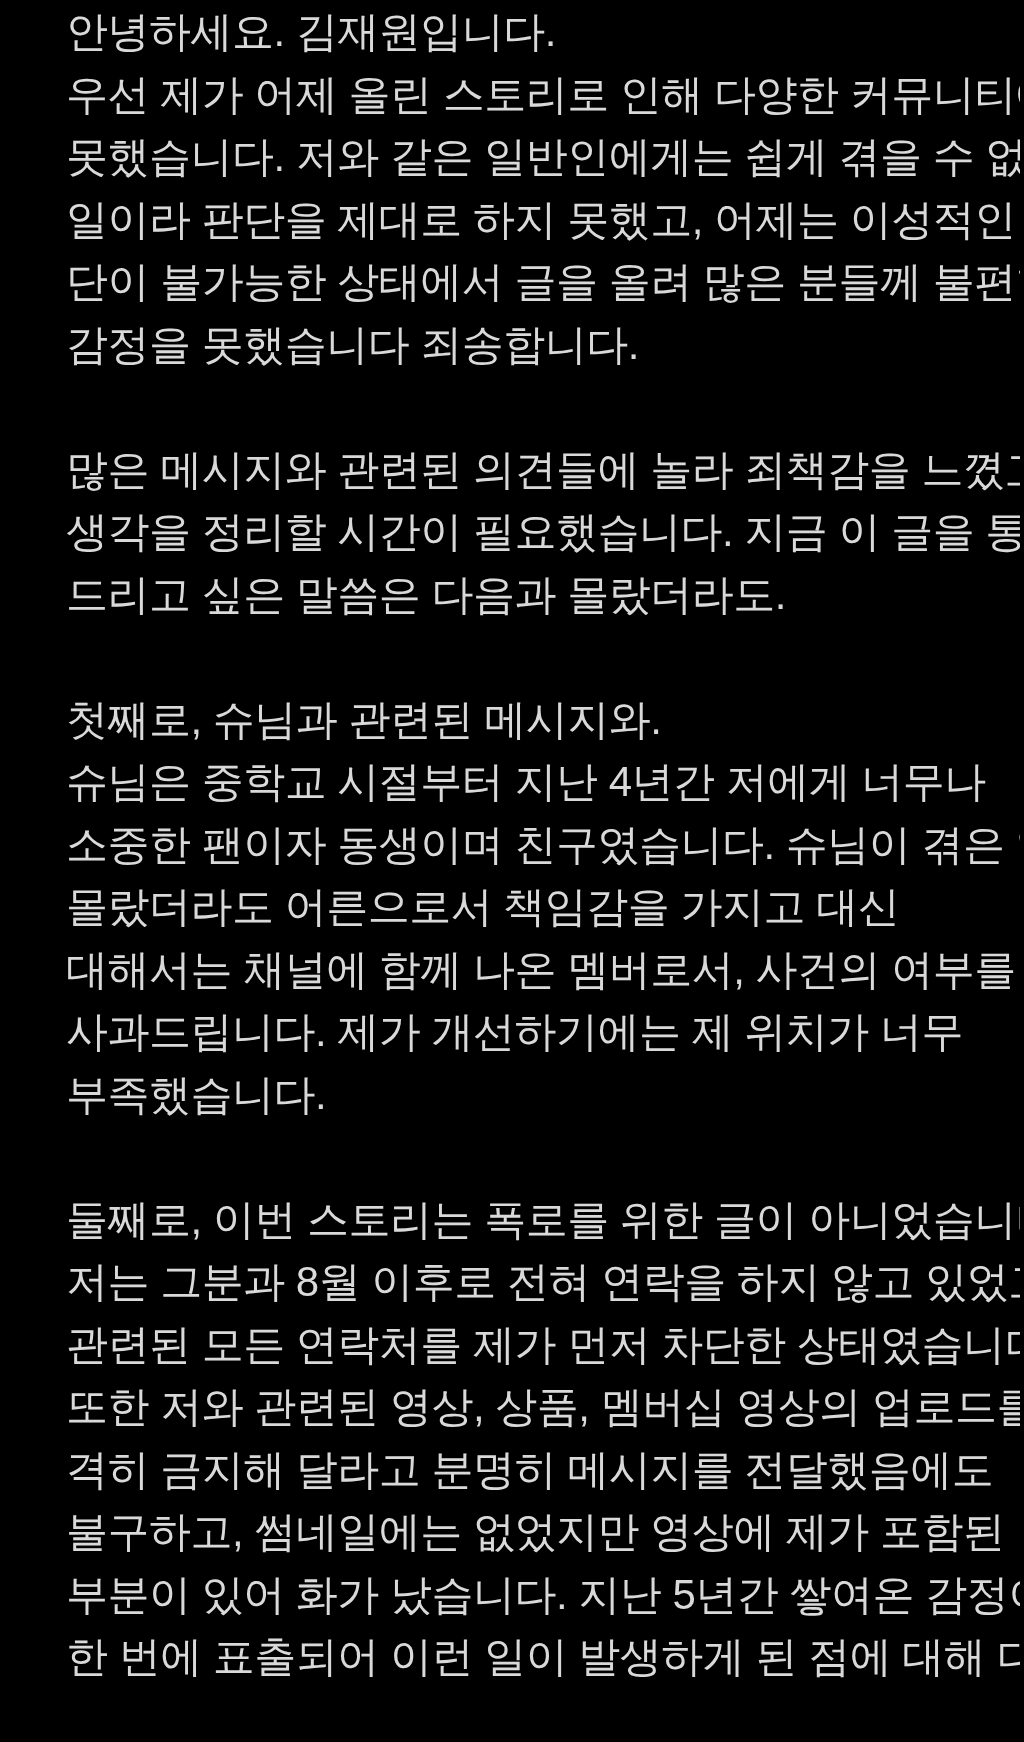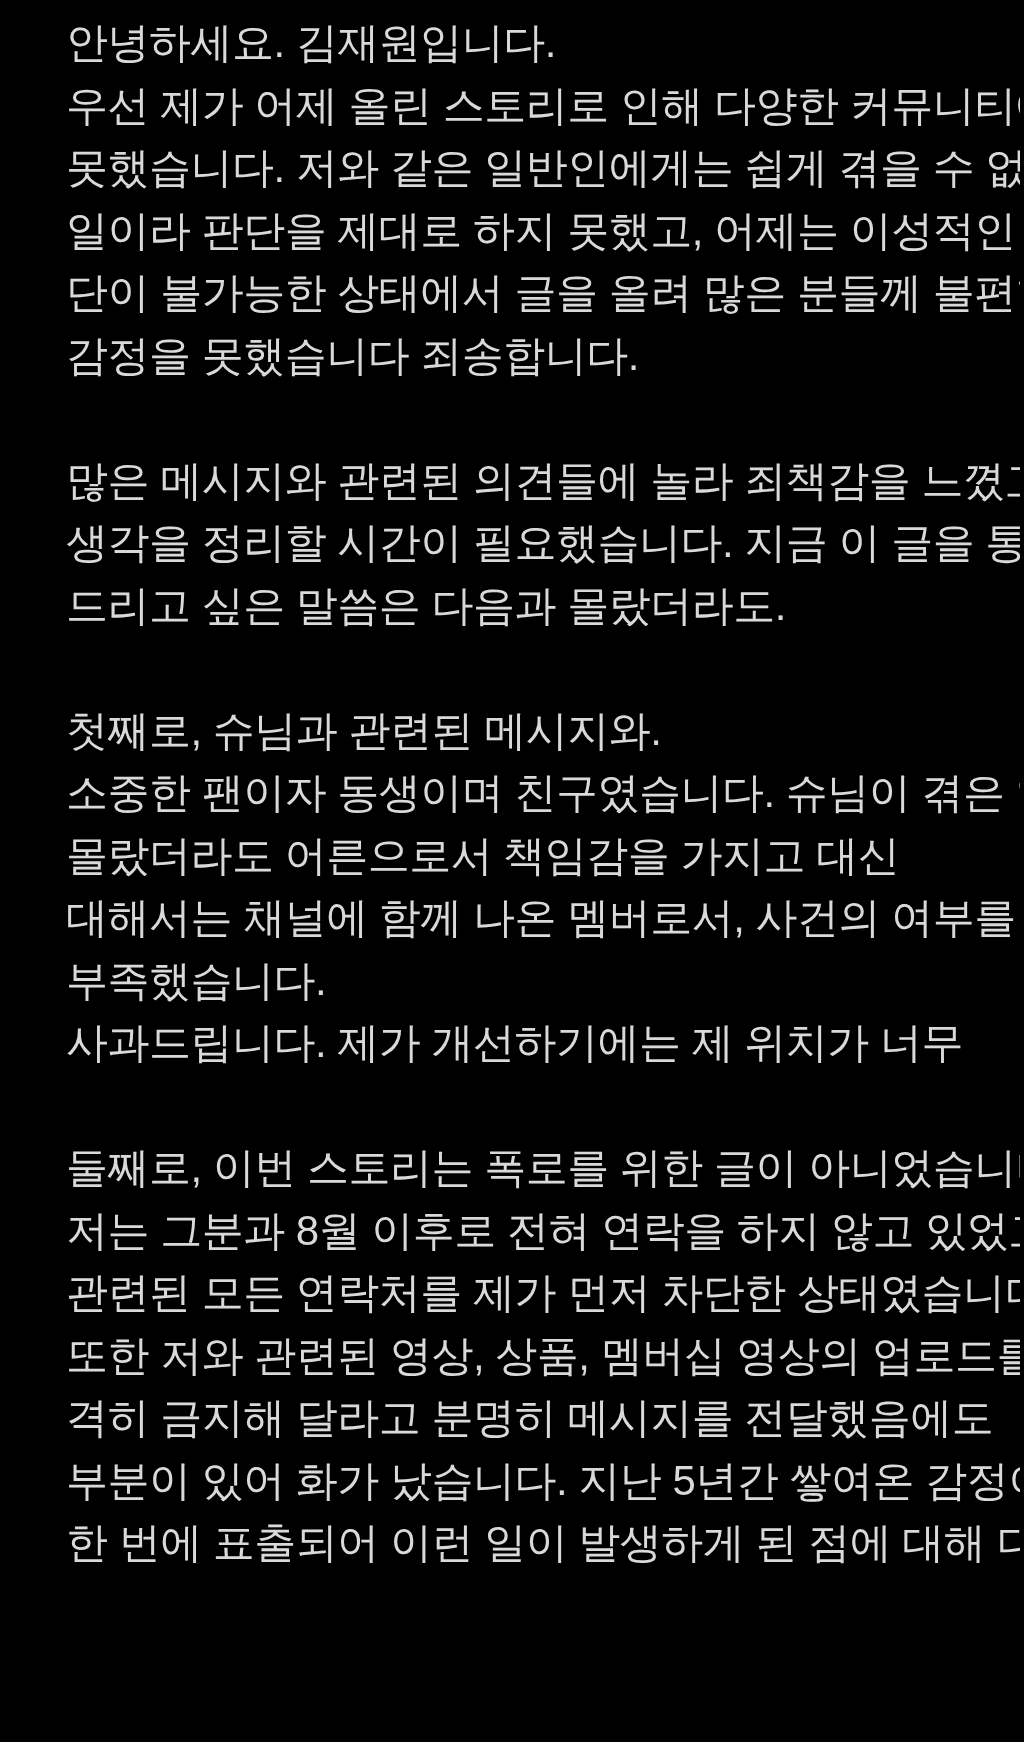--- a/index.html
+++ b/index.html
@@ -7,21 +7,21 @@
     padding: 0;
     background: #000000;
   }
   .page {
     position: relative;
     width: 1020px;
     height: 1742px;
     background: var(--page-bg, #000000);
     overflow: hidden;
     box-sizing: border-box;
-    padding: 12px 40px 0 66px;
+    padding: 1px 40px 0 66px;
     font-family: "Liberation Sans", "DejaVu Sans", sans-serif;
   }
   .statement-body {
     color: var(--text-color, #d9d9d9);
     font-size: 42px;
     font-weight: 400;
     letter-spacing: -0.5px;
   }
   .para {
     margin: 0 0 62.5px 0;
@@ -50,29 +50,31 @@
         <span class="line">단이 불가능한 상태에서 글을 올려 많은 분들께 불편한</span>
         <span class="line">감정을 못했습니다 죄송합니다.</span>
       </p>
       <p class="para">
         <span class="line">많은 메시지와 관련된 의견들에 놀라 죄책감을 느꼈고,</span>
         <span class="line">생각을 정리할 시간이 필요했습니다. 지금 이 글을 통해</span>
         <span class="line">드리고 싶은 말씀은 다음과 몰랐더라도.</span>
       </p>
       <p class="para">
         <span class="line">첫째로, 슈님과 관련된 메시지와.</span>
+        <span class="line">슈님은 중학교 시절부터 지난 4년간 저에게 너무나</span>
         <span class="line">소중한 팬이자 동생이며 친구였습니다. 슈님이 겪은 일에</span>
         <span class="line">몰랐더라도 어른으로서 책임감을 가지고 대신</span>
         <span class="line">대해서는 채널에 함께 나온 멤버로서, 사건의 여부를</span>
+        <span class="line">사과드립니다. 제가 개선하기에는 제 위치가 너무</span>
         <span class="line">부족했습니다.</span>
-        <span class="line">사과드립니다. 제가 개선하기에는 제 위치가 너무</span>
       </p>
       <p class="para">
         <span class="line">둘째로, 이번 스토리는 폭로를 위한 글이 아니었습니다.</span>
         <span class="line">저는 그분과 8월 이후로 전혀 연락을 하지 않고 있었고,</span>
         <span class="line">관련된 모든 연락처를 제가 먼저 차단한 상태였습니다.</span>
         <span class="line">또한 저와 관련된 영상, 상품, 멤버십 영상의 업로드를 엄</span>
         <span class="line">격히 금지해 달라고 분명히 메시지를 전달했음에도</span>
+        <span class="line">불구하고, 썸네일에는 없었지만 영상에 제가 포함된</span>
         <span class="line">부분이 있어 화가 났습니다. 지난 5년간 쌓여온 감정이</span>
         <span class="line">한 번에 표출되어 이런 일이 발생하게 된 점에 대해 다시</span>
       </p>
     </div>
 </div>
 
 </body></html>

